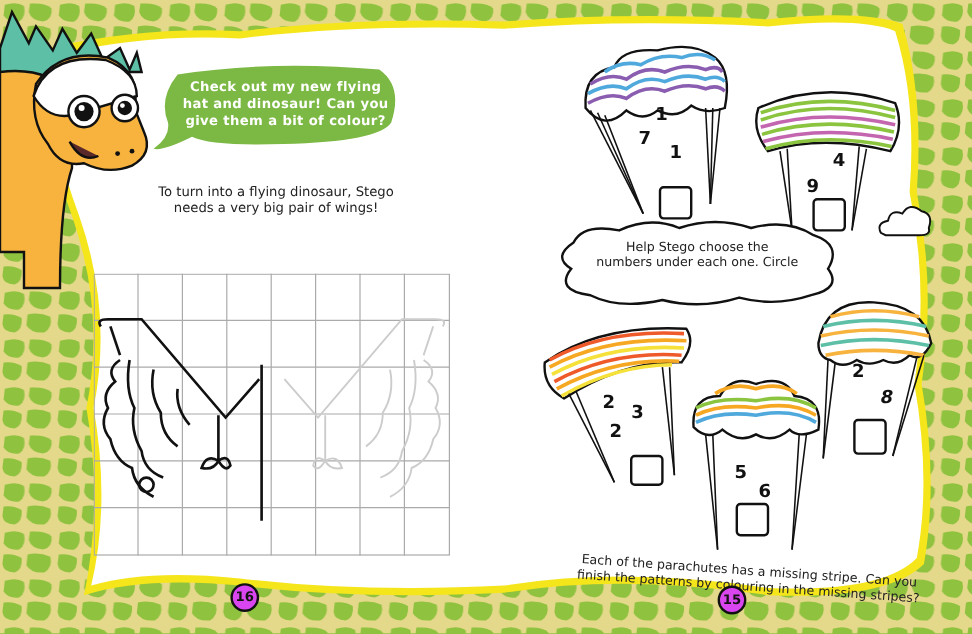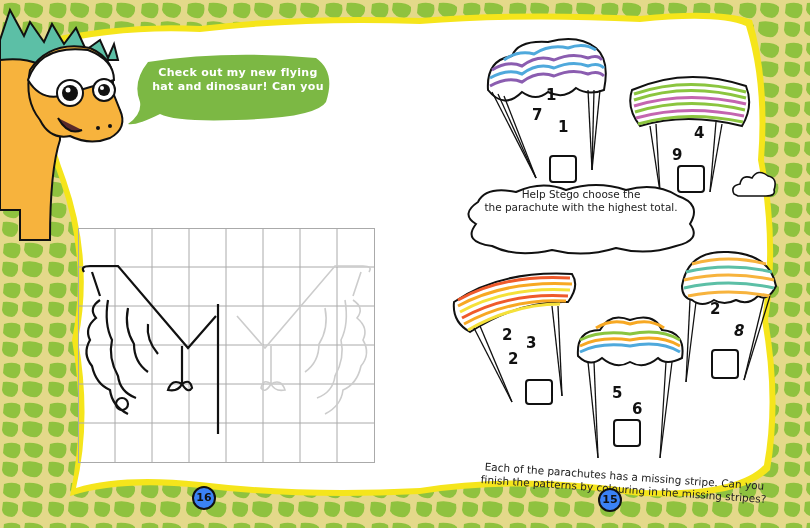--- a/index.html
+++ b/index.html
@@ -1,21 +1,21 @@
 <!DOCTYPE html>
 <html><head>
 <meta charset="utf-8">
 <style>
   html,body{margin:0;padding:0;}
   body{width:810px;height:528px;overflow:hidden;position:relative;font-family:"DejaVu Sans",sans-serif;background:#8fc23f;}
   .spread{position:absolute;left:0;top:0;width:766px;height:528px;}
   .abs{position:absolute;}
   .txt{color:#222;text-align:center;font-size:11px;line-height:14px;}
   .bubble-text{color:#fff;font-weight:bold;font-size:11px;line-height:14px;text-align:center;letter-spacing:0.3px;}
-  .pnum{position:absolute;width:20px;height:20px;border:2px solid #111;border-radius:50%;background:#3b82f6;font-size:11px;font-weight:bold;text-align:center;line-height:20px;color:#111;}
+  .pnum{position:absolute;width:20px;height:20px;border:2px solid #111;border-radius:50%;background:#d946ef;font-size:11px;font-weight:bold;text-align:center;line-height:20px;color:#111;}
   .num{position:absolute;font-weight:bold;font-size:15px;color:#111;}
 </style>
 </head>
 <body>
 
 <div class="spread">
 
   <svg class="abs" style="left:0;top:0" width="810" height="528">
     <defs>
       <pattern id="giraffe" width="46" height="40" patternUnits="userSpaceOnUse">
@@ -47,22 +47,27 @@
     <circle cx="98" cy="128" r="2" fill="#111"></circle>
       <circle cx="110" cy="126" r="2" fill="#111"></circle>
   </svg>
 
   <svg class="abs" style="left:126;top:52" width="210" height="76">
     <path d="M22 10 Q100 -2 190 6 Q210 20 200 50 Q190 66 110 68 Q50 70 34 62 Q10 74 2 72 Q16 62 14 50 Q6 30 22 10Z" fill="#7cb844"></path>
   </svg>
   <div class="abs bubble-text" style="left:140px;top:66px;width:196px">
     <div>Check out my new flying</div>
     <div>hat and dinosaur! Can you</div>
-  </div>
-
+    <div>give them a bit of colour?</div>
+  </div>
+
+  <div class="abs txt" style="left:110px;top:153px;width:240px">
+    <div>To turn into a flying dinosaur, Stego</div>
+    <div>needs a very big pair of wings!</div>
+  </div>
   <div class="abs txt" style="left:110px;top:192px;width:240px">
   </div>
 
   <svg class="abs" style="left:78px;top:228px" width="298" height="236">
     <g stroke="#aaa" stroke-width="1" fill="none">
       <rect x="0.5" y="0.5" width="296" height="234"></rect>
       <line x1="37" y1="0" x2="37" y2="235"></line>
         <line x1="74" y1="0" x2="74" y2="235"></line>
       <line x1="111" y1="0" x2="111" y2="235"></line>
         <line x1="148" y1="0" x2="148" y2="235"></line>
@@ -142,23 +147,23 @@
   </svg>
   <div class="num" style="left:694px;top:124px">4</div>
   <div class="num" style="left:672px;top:146px">9</div>
 
   <svg class="abs" style="left:730px;top:166px" width="50" height="34">
     <path d="M4 28 Q0 20 10 18 Q12 8 22 12 Q28 2 38 10 Q48 12 44 24 Q46 30 36 30 L8 30Z" fill="#fff" stroke="#111" stroke-width="1.6"></path>
   </svg>
   <svg class="abs" style="left:456px;top:180px" width="250" height="76">
     <path d="M20 44 Q4 34 22 22 Q30 6 60 12 Q86 0 110 10 Q140 0 170 10 Q200 2 222 16 Q246 24 234 44 Q246 60 220 66 Q190 76 160 68 Q128 78 96 70 Q60 78 36 66 Q6 62 20 44Z" fill="#fff" stroke="#111" stroke-width="2"></path>
   </svg>
-  <div class="abs txt" style="left:476px;top:188px;width:210px;font-size:10.5px;line-height:13px">
+  <div class="abs txt" style="left:476px;top:200px;width:210px;font-size:10.5px;line-height:13px">
     <div>Help Stego choose the</div>
-    <div>the parachute with the highest total.</div>
+    <div>numbers under each one. Circle</div>
   </div>
 
   <svg class="abs" style="left:450px;top:266px" width="130" height="140">
     <path d="M4 36 Q50 4 122 8 Q130 20 118 36 Q70 34 20 66 Q2 56 4 36Z" fill="#fff" stroke="#111" stroke-width="2"></path>
     <g stroke-width="3" fill="none">
       <path d="M8 34 Q54 8 120 12" stroke="#ef5a2b"></path>
       <path d="M8 40 Q56 14 122 18" stroke="#f7a823"></path>
       <path d="M10 46 Q58 20 120 24" stroke="#f5e13a"></path>
       <path d="M12 52 Q60 26 118 30" stroke="#ef5a2b"></path>
       <path d="M14 58 Q62 32 116 35" stroke="#f7a823"></path>

